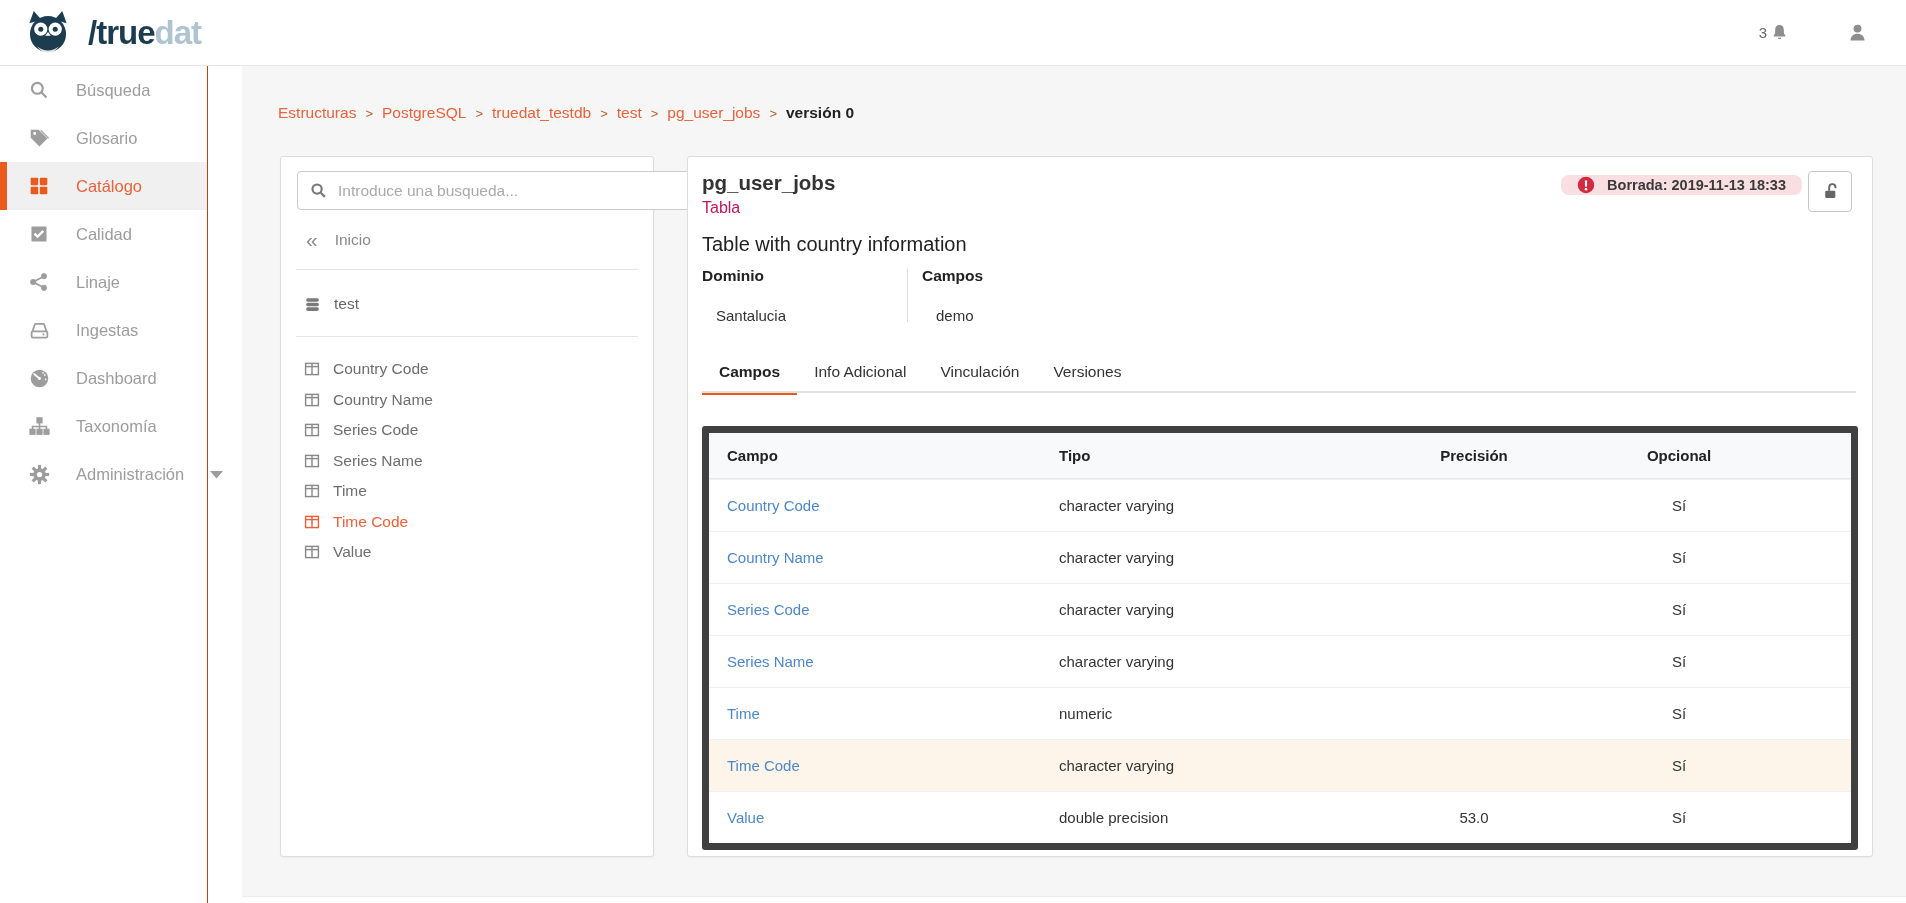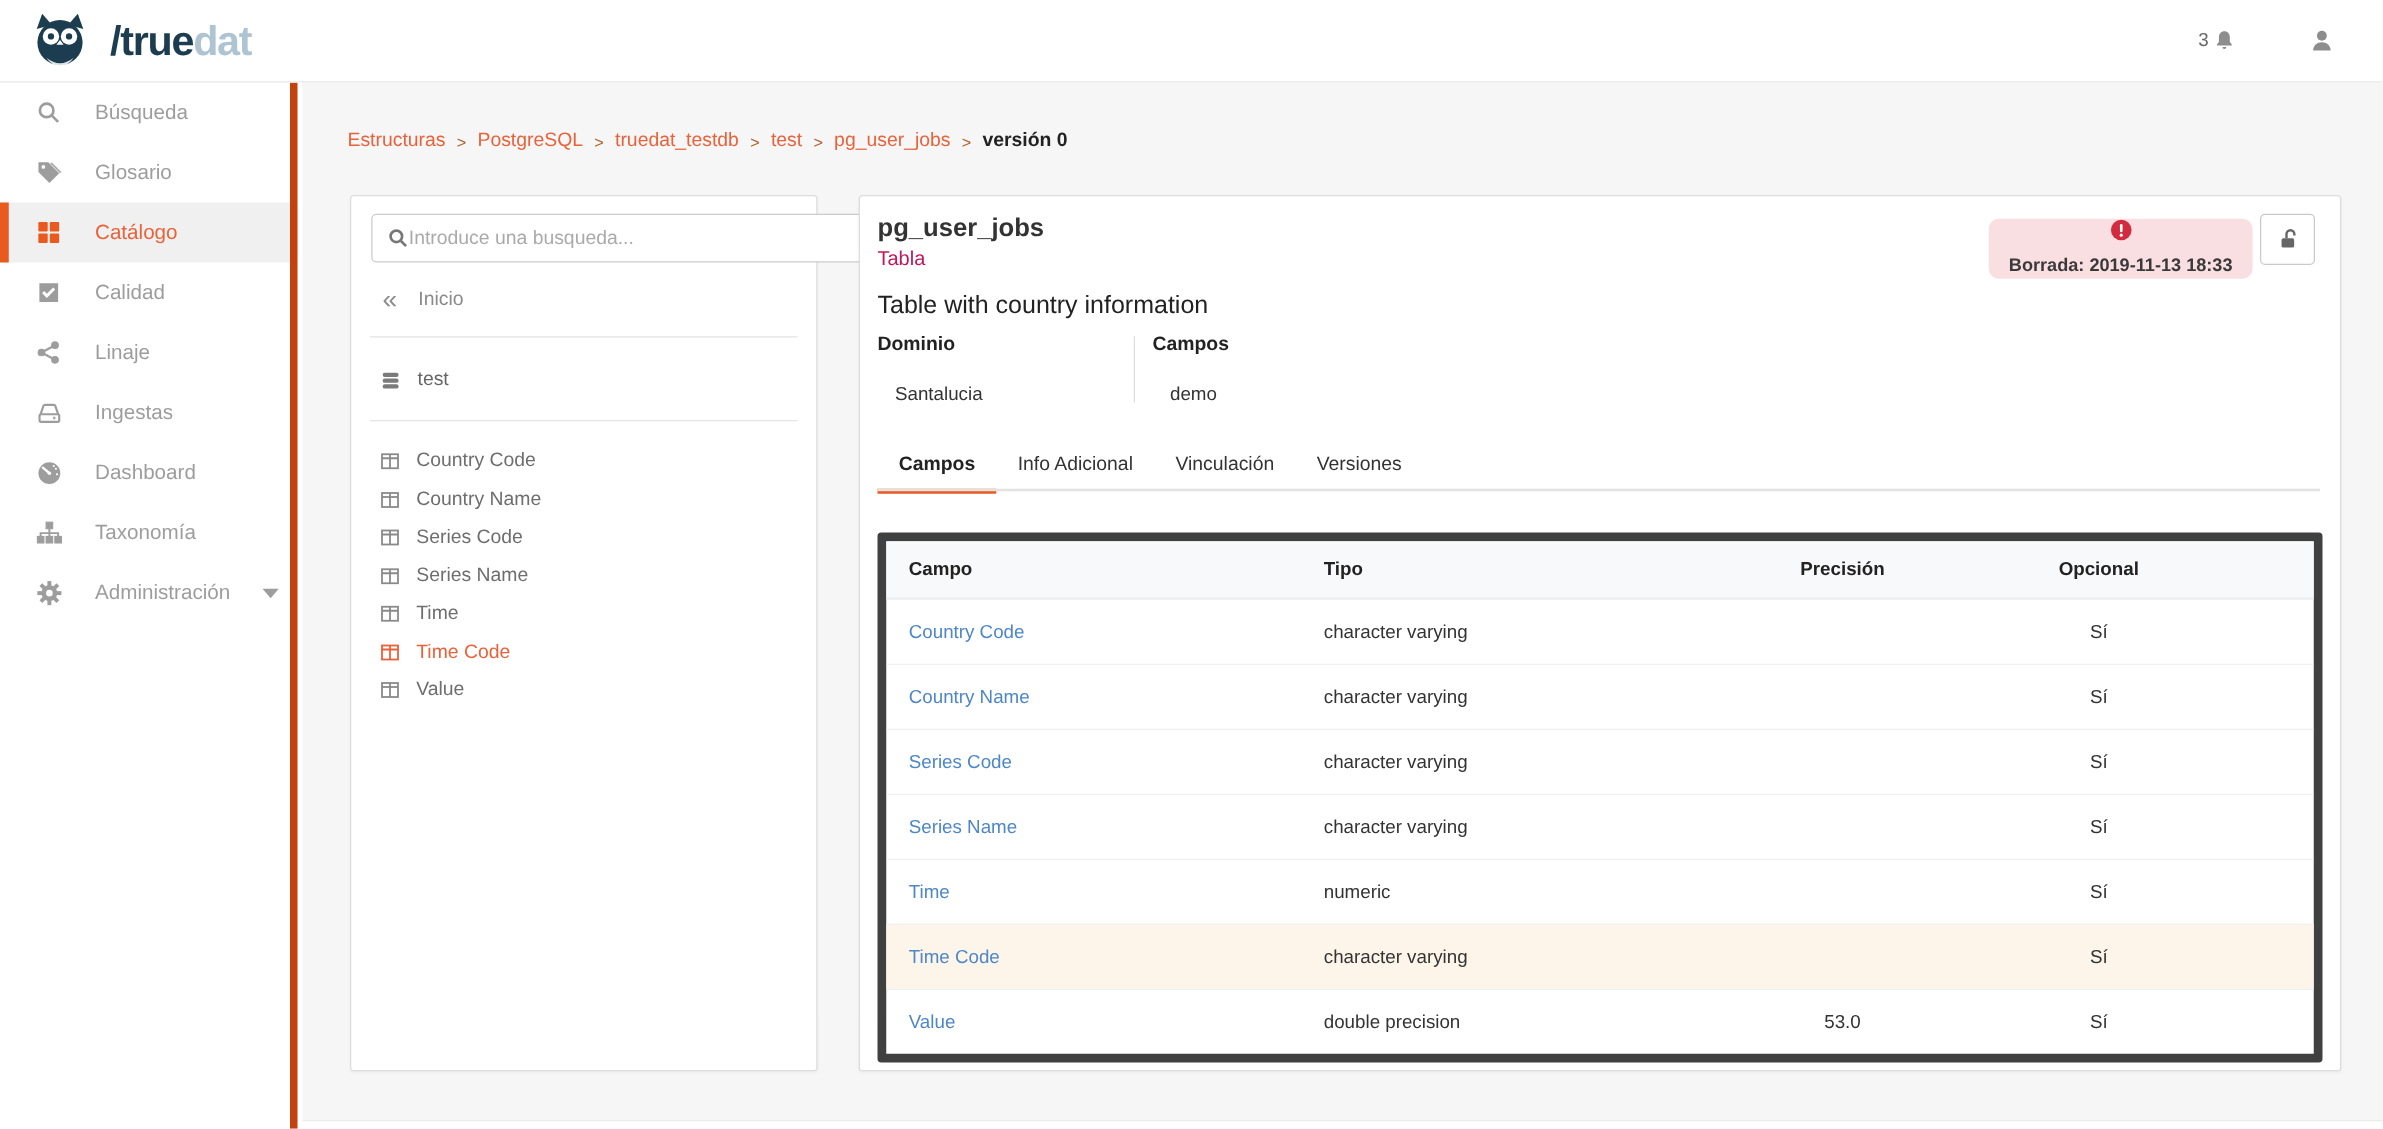--- a/index.html
+++ b/index.html
@@ -17,22 +17,22 @@
   .brand{display:flex; align-items:center; gap:18px; cursor:pointer;}
   .brand-text{font-size:33px; font-weight:800; letter-spacing:-1px; line-height:1;}
   .brand-text .t-dark{color:var(--brand-navy);}
   .brand-text .t-light{color:var(--brand-light);}
   .header-right{margin-left:auto; display:flex; align-items:center; gap:58px; padding-right:12px;}
   .notif{display:flex; align-items:center; gap:3px; color:#8d8d8d; cursor:pointer;}
   .notif-count{font-size:15px; color:#666;}
   .user-btn{color:#8d8d8d; cursor:pointer; display:flex;}
 
   
-  .sidebar{position:absolute; top:66px; left:0; width:238px; height:837px; background:#fff;
-           border-right:6px solid #c2410c;}
+  .sidebar{position:absolute; top:66px; left:0; width:208px; height:837px; background:#fff;
+           border-right:1px solid #c2410c;}
   .side-item{height:48px; display:flex; align-items:center; gap:26px; padding-left:28px;
              color:#9d9d9d; font-size:16.5px; cursor:pointer; position:relative;}
   .side-item .s-icon{width:22px; height:22px; display:flex; align-items:center; justify-content:center; flex:0 0 22px;}
   .side-item.active{background:#f0f0f0; color:var(--accent);}
   .side-item.active .s-icon{color:var(--accent-strong);}
   .side-item.active::before{content:""; position:absolute; left:0; top:0; bottom:0; width:7px; background:var(--accent-strong);}
   .side-item .chev{margin-left:auto; margin-right:24px; color:#9d9d9d;}
 
   
   .content{position:absolute; top:66px; left:242px; width:1664px; height:837px; background:#f6f6f7;}
@@ -43,21 +43,21 @@
   .breadcrumb .sep{color:#b0632f; font-size:13px;}
   .breadcrumb .current{color:#222; font-weight:bold;}
 
   .card{position:absolute; background:#fff; border:1px solid #ddd; border-radius:3px;
         box-shadow:0 1px 2px rgba(0,0,0,.04);}
   .tree-card{left:38px; top:90px; width:374px; height:701px;}
   .detail-card{left:445px; top:90px; width:1186px; height:701px;}
 
   
   .search-box{position:absolute; left:16px; top:14px; width:412px; height:39px; border:1px solid #ccc;
-              border-radius:4px; display:flex; align-items:center; padding:0 12px; background:#fff;}
+              border-radius:4px; display:flex; align-items:center; padding:0 12px; gap:11px; background:#fff;}
   .search-box input{border:none; outline:none; flex:1; font-size:15.5px; color:#444;
                     font-family:"Liberation Sans", sans-serif; background:transparent;}
   .search-box input::placeholder{color:#aaa;}
   .search-box .mag{color:#777; display:flex;}
   .inicio-row{position:absolute; left:25px; top:74px; display:flex; align-items:center; gap:17px;
               color:#8a8a8a; font-size:15.5px; cursor:pointer;}
   .inicio-row .laquo{font-size:21px; color:#8a8a8a; line-height:16px;}
   .tree-div{position:absolute; left:15px; right:15px; height:1px; background:#e4e4e4;}
   .div1{top:112px;} .div2{top:179px;}
   .test-row{position:absolute; left:23px; top:138px; display:flex; align-items:center; gap:13px;
@@ -67,23 +67,23 @@
             color:#6e6e6e; font-size:15.5px; cursor:pointer;}
   .col-item .c-icon{color:#8a8a8a; display:flex;}
   .col-item.selected{color:var(--accent);}
   .col-item.selected .c-icon{color:var(--accent);}
 
   
   .d-title{position:absolute; left:14px; top:14px; font-size:20.5px; color:#333;}
   .d-subtitle{position:absolute; left:14px; top:42px; font-size:16px; color:#be185d;}
   .d-desc{position:absolute; left:14px; top:76px; font-size:20px; color:#222;}
 
-  .status-badge{position:absolute; right:70px; top:18px; height:48px; background:var(--badge-bg);
+  .status-badge{position:absolute; right:70px; top:18px; height:20px; background:var(--badge-bg);
                 border-radius:8px; display:flex; align-items:center; gap:12px; padding:0 16px;
-                font-size:14.5px; font-weight:bold; color:#3a3a3a;flex-direction:column;}
+                font-size:14.5px; font-weight:bold; color:#3a3a3a;}
   .lock-btn{position:absolute; right:20px; top:14px; width:44px; height:41px; background:#fff;
             border:1px solid #c9c9c9; border-radius:4px; display:flex; align-items:center;
             justify-content:center; color:#666; cursor:pointer;}
 
   .meta{position:absolute; left:14px; top:110px; display:flex;}
   .meta-col{width:205px;}
   .meta-col.second{width:auto; padding-left:14px;}
   .meta-label{font-size:15.5px; font-weight:bold; color:#222;}
   .meta-value{font-size:15px; color:#333; margin-top:22px; padding-left:14px;}
   .meta-sep{width:1px; background:#ddd; margin:2px 0;}

